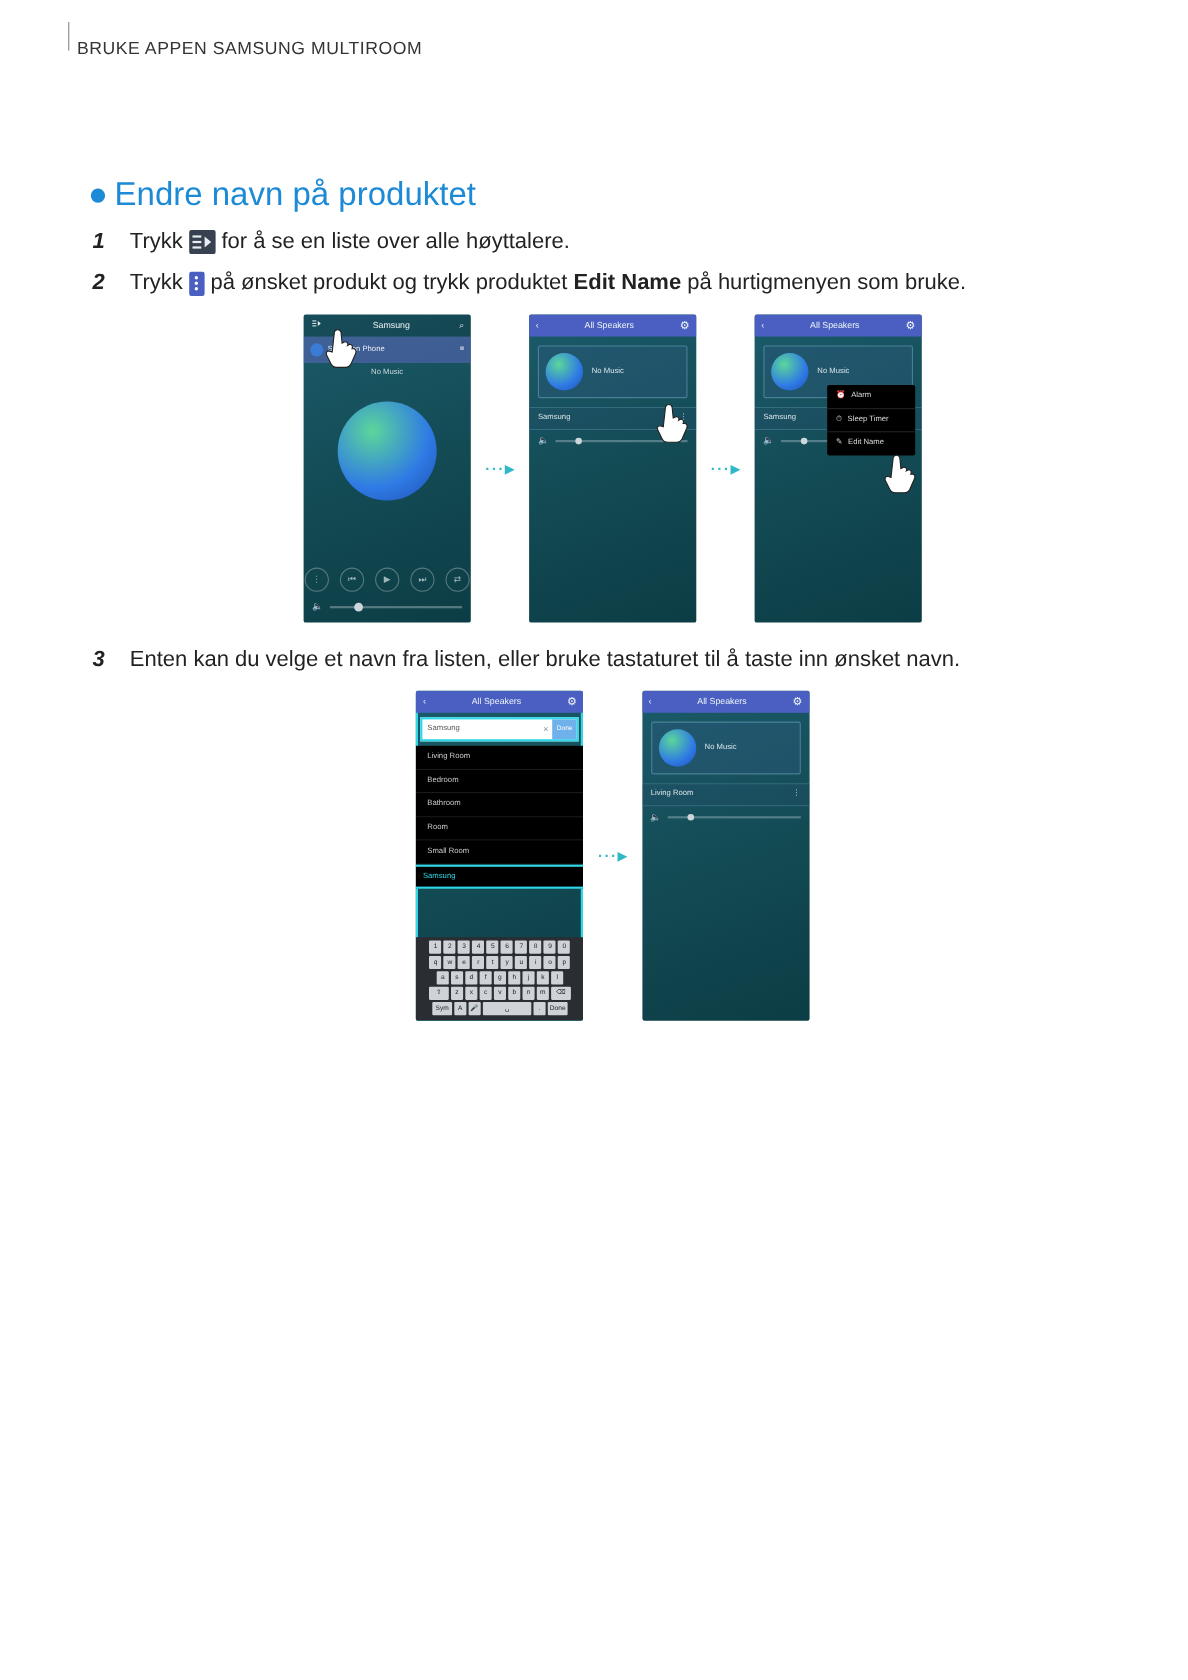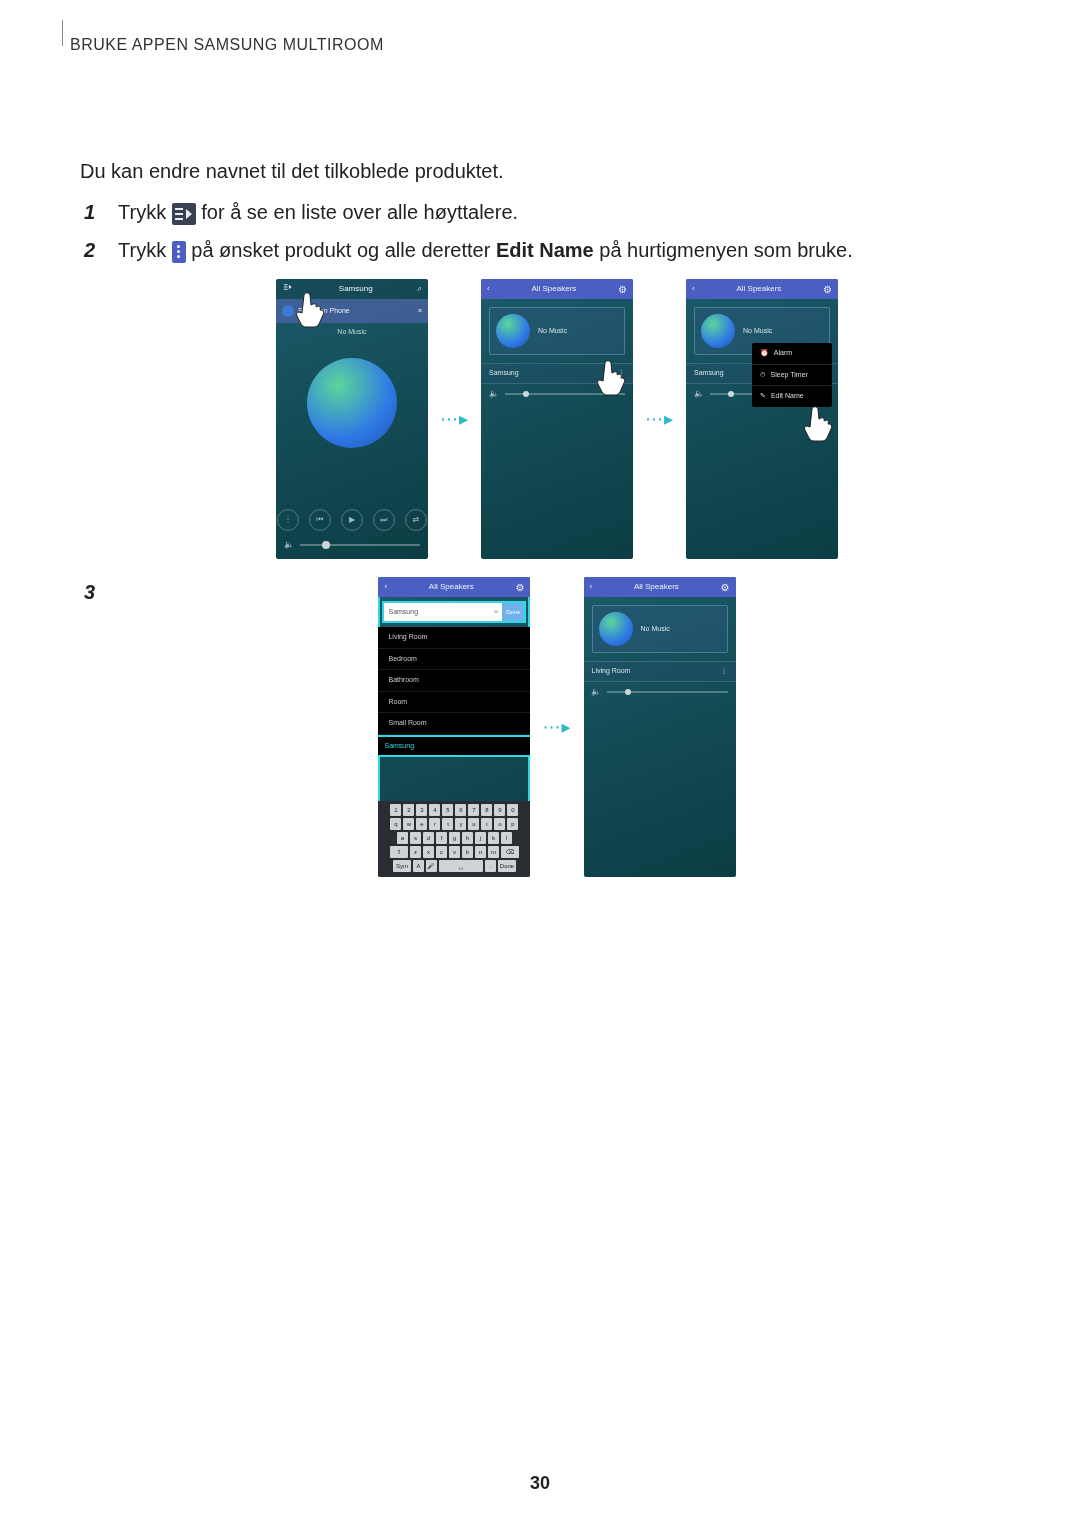--- a/index.html
+++ b/index.html
@@ -221,21 +221,23 @@
   .hl-border { box-shadow: 0 0 0 2px #2fd8e8 inset; }
 </style>
 </head>
 <body>
 
 <div class="page">
   <div class="border-left"></div>
   <div class="header-link">BRUKE APPEN SAMSUNG MULTIROOM</div>
 
   <div class="content">
-    <div class="intro">Du kan endre navnet til det tilkoblede produktet.</div>
+    <div class="heading">
+      <span class="bullet">●</span><span>Endre navn på produktet</span>
+    </div>
 
     <ol class="steps">
       <li>
         <span>Trykk </span>
         <span class="inline-icon">
           <svg viewBox="0 0 24 22">
               <g fill="#e8edf1">
                 <rect x="3" y="5" width="8" height="2"></rect>
                 <rect x="3" y="10" width="8" height="2"></rect>
                 <rect x="3" y="15" width="8" height="2"></rect>
@@ -245,21 +247,21 @@
         </span>
         <span> for å se en liste over alle høyttalere.</span>
       </li>
       <li>
         <span>Trykk </span>
         <span class="dots-icon">
             <span></span>
             <span></span>
             <span></span>
           </span>
-        <span> på ønsket produkt og alle deretter </span>
+        <span> på ønsket produkt og trykk produktet </span>
         <b class="emph">Edit Name</b>
         <span> på hurtigmenyen som bruke.</span>
 
         <div class="screens-row">
 
           <div class="phone">
             <div class="topbar">
               <span>
                 <svg width="12" height="10" viewBox="0 0 24 22">
                     <g fill="#e8edf1">
@@ -362,20 +364,21 @@
             <div class="hand" style="top:124px;right:0px">
               <svg viewBox="0 0 40 40">
                   <path fill="#fff" stroke="#222" stroke-width="1" d="M14 6c1-3 5-3 6 0l1 10 2-1c2-1 4 1 3 3l2-1c2 0 3 2 2 4l2 0c2 1 2 3 1 5l-4 9c-1 2-3 3-5 3h-8c-2 0-4-1-5-3l-4-8c-1-2 0-4 2-4l3 1z"></path>
                 </svg>
             </div>
           </div>
         </div>
       </li>
 
       <li>
+        <span>Enten kan du velge et navn fra listen, eller bruke tastaturet til å taste inn ønsket navn.</span>
 
         <div class="screens-row">
 
           <div class="phone hl-border" style="height:300px">
             <div class="topbar purple">
               <span>‹</span>
               <span>All Speakers</span>
               <span class="gear">⚙</span>
             </div>
             <div class="name-input-row">
@@ -468,14 +471,13 @@
             <div class="speaker-vol">
               <span>🔈</span>
               <div class="tr"></div>
             </div>
           </div>
         </div>
       </li>
     </ol>
   </div>
 
-  <div class="page-num">30</div>
 </div>
 
 </body></html>

